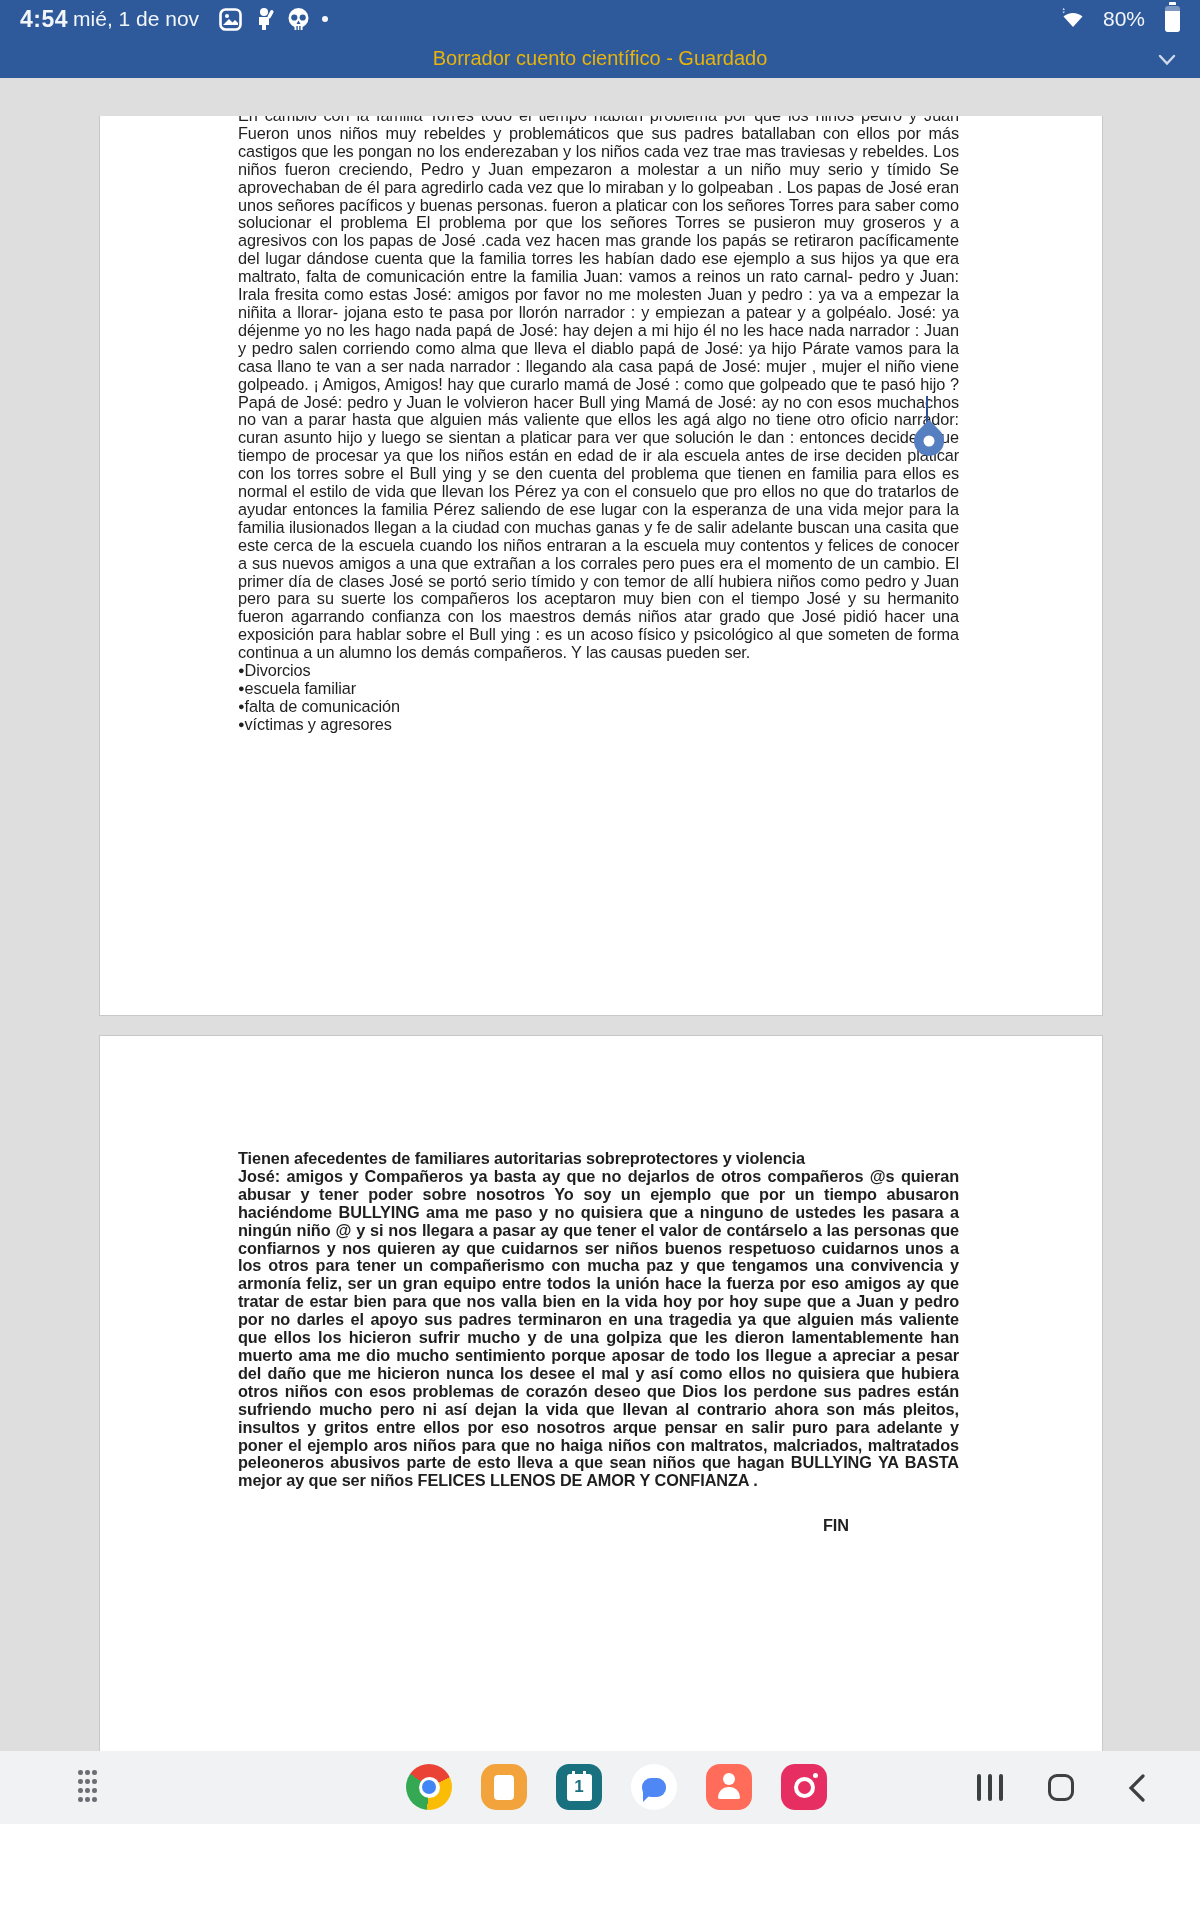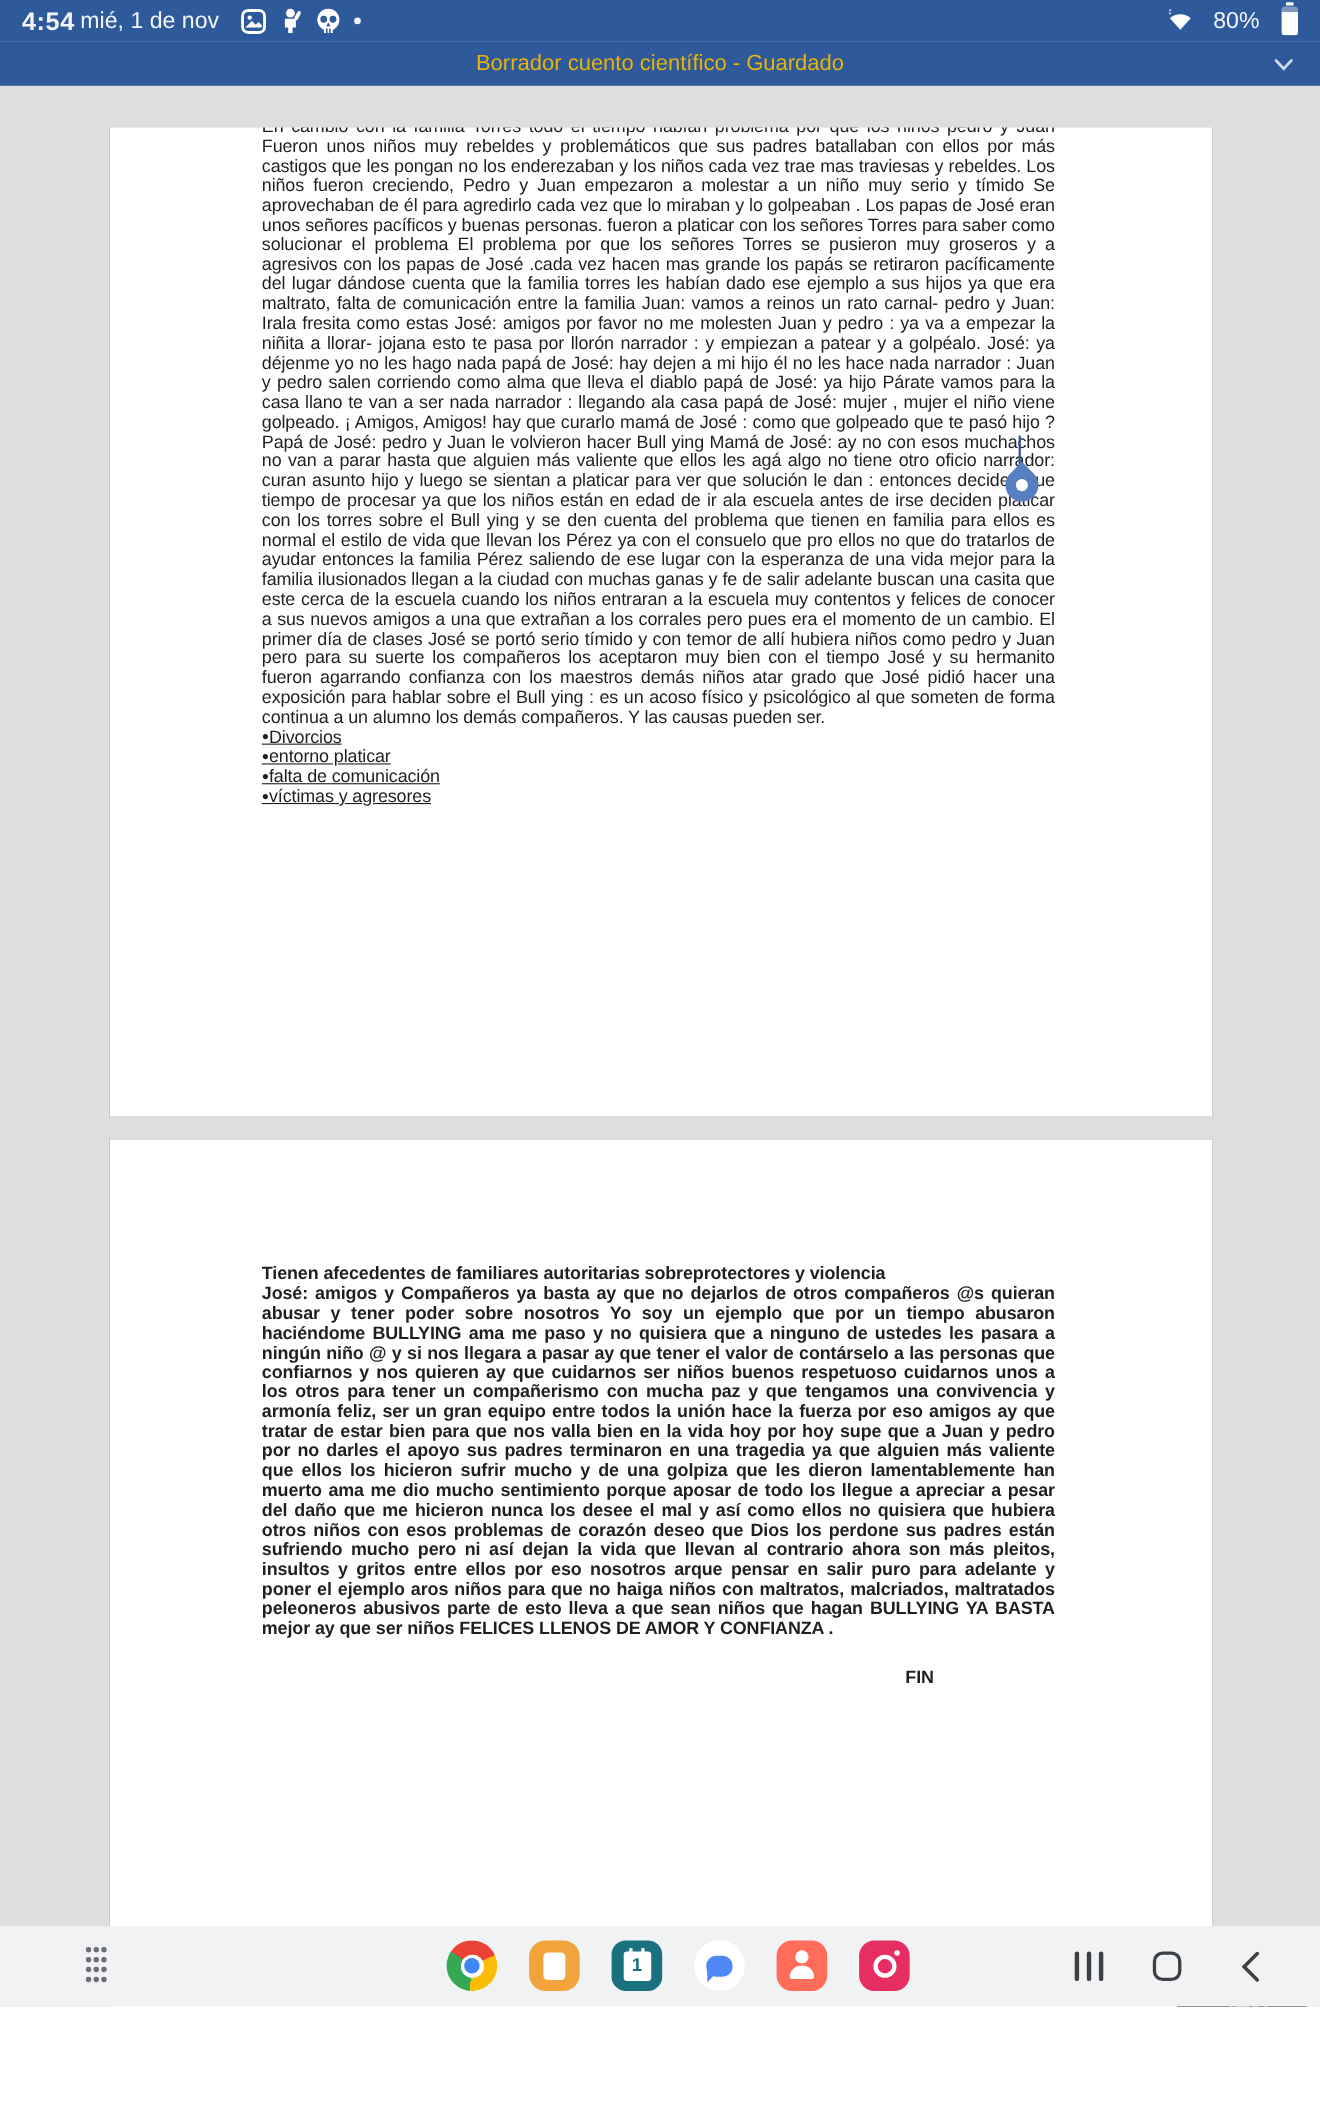--- a/index.html
+++ b/index.html
@@ -32,21 +32,21 @@
   .page { position:absolute; left:99px; width:1004px; background:#ffffff; }
   .page1 { top:78px; height:900px; border-left:1px solid #c6c8ca; border-right:1px solid #c6c8ca;
     border-bottom:1px solid #c6c8ca; overflow:hidden; }
   .page2 { top:997px; height:852px; border-left:1px solid #c6c8ca; border-right:1px solid #c6c8ca;
     border-top:1px solid #c6c8ca; overflow:hidden; }
   .doc-text { color:#1f1f1f; font-size:16.3px; line-height:17.9px; letter-spacing:-.1px; }
   .p1-inner { position:absolute; top:-9px; left:138px; width:721px; }
   .p2-inner { position:absolute; top:114px; left:138px; width:721px;font-weight:bold; }
   .para { text-align:justify; }
   .bullets { margin-top:0; }
-  .bullet-line { white-space:nowrap;text-decoration:underline; }
+  .bullet-line { white-space:nowrap; }
   .bullet-glyph { font-size:11px; vertical-align:2px; }
   .fin-line { margin-top:27px; margin-left:585px; }
 
   
   .caret { position:absolute; left:926px; top:358px; width:2px; height:27px; background:#2d4f9b; z-index:10; }
   .drop-handle { position:absolute; left:914px; top:388px; width:30px; height:30px; background:#567fc1;
     border-radius:0 50% 50% 50%; transform:rotate(45deg); z-index:10; }
   .drop-handle::after { content:''; position:absolute; top:50%; left:50%; width:11px; height:11px;
     background:#fff; border-radius:50%; transform:translate(-50%,-50%); }
 
@@ -145,21 +145,21 @@
     </span>
   </div>
 
   <div class="canvas">
 
     <div class="page page1">
       <div class="p1-inner doc-text">
         <p class="para">En cambio con la familia Torres todo el tiempo habían problema  por que los niños pedro y Juan  Fueron unos niños muy rebeldes y problemáticos que sus padres batallaban con ellos por más castigos que les pongan no los enderezaban y los niños cada vez trae mas traviesas y rebeldes. Los niños fueron creciendo, Pedro y Juan empezaron a molestar a un niño muy serio y tímido  Se aprovechaban de él para agredirlo cada vez que lo miraban y lo golpeaban . Los papas de José eran unos señores pacíficos y buenas personas. fueron a platicar con los señores Torres para saber como solucionar el problema  El problema por que los señores Torres se pusieron muy groseros y a agresivos con los papas de José .cada vez hacen mas grande los papás  se retiraron pacíficamente del lugar dándose cuenta que la familia torres les habían dado ese ejemplo a sus hijos ya que era maltrato, falta  de comunicación entre la familia Juan: vamos a reinos un rato carnal- pedro y Juan:  Irala fresita como estas José: amigos por favor no me molesten Juan y pedro : ya va a empezar la niñita a llorar- jojana esto te pasa por llorón narrador : y empiezan a patear y a golpéalo. José: ya déjenme yo no les hago nada papá de José: hay dejen a mi hijo él no les hace nada narrador : Juan y pedro salen corriendo como alma que lleva el diablo papá de José: ya hijo Párate vamos  para la casa llano te van a ser nada narrador : llegando ala casa papá de José: mujer , mujer el niño viene golpeado. ¡ Amigos, Amigos! hay que curarlo mamá de José : como que golpeado que te pasó hijo ? Papá de José: pedro y Juan le volvieron hacer Bull ying Mamá de José: ay no con esos muchachos no van a parar hasta que alguien más valiente que ellos les agá algo no tiene otro oficio  narrador: curan asunto hijo y luego se sientan a platicar para ver que solución le dan : entonces deciden que tiempo de procesar ya que los niños están en edad de ir ala escuela antes de irse deciden platicar con los torres sobre el Bull ying y se den cuenta del problema que tienen en familia para ellos es normal el estilo de vida que llevan los Pérez ya con el consuelo que pro ellos no que do tratarlos de ayudar entonces la familia Pérez saliendo de ese lugar con la esperanza de una vida mejor para la familia ilusionados llegan a la ciudad con muchas ganas y fe de salir adelante buscan una casita que este cerca de la escuela cuando los niños entraran a la escuela muy contentos y felices de conocer a sus nuevos amigos a una que extrañan a los corrales pero pues era el momento de un cambio.  El primer día de clases José se portó serio tímido y con temor de allí hubiera niños como pedro y Juan pero para su suerte los compañeros los aceptaron muy bien con el tiempo José y su hermanito fueron agarrando confianza con los maestros demás niños atar grado que José pidió hacer una exposición para hablar sobre el Bull ying : es un acoso físico y psicológico  al que someten de forma continua a un alumno los demás compañeros.  Y las causas pueden ser.</p>
         <div class="bullets">
           <div class="bullet-line"><span class="bullet-glyph">●</span><span>Divorcios</span></div>
-          <div class="bullet-line"><span class="bullet-glyph">●</span><span>entorno platicar</span></div>
+          <div class="bullet-line"><span class="bullet-glyph">●</span><span>escuela familiar</span></div>
           <div class="bullet-line"><span class="bullet-glyph">●</span><span>falta  de comunicación</span></div>
           <div class="bullet-line"><span class="bullet-glyph">●</span><span>víctimas y agresores</span></div>
         </div>
       </div>
     </div>
 
     <div class="page page2">
       <div class="p2-inner doc-text">
         <div>Tienen afecedentes de familiares autoritarias sobreprotectores y violencia</div>
         <p class="para">José: amigos y Compañeros ya basta ay que no dejarlos de otros compañeros @s  quieran abusar y tener poder sobre nosotros  Yo soy un ejemplo que por un tiempo abusaron  haciéndome  BULLYING ama me paso y no quisiera que a ninguno de ustedes les pasara a ningún niño @ y si nos llegara a pasar ay que tener el valor de contárselo a las personas que confiarnos y nos quieren ay que cuidarnos ser niños buenos respetuoso cuidarnos unos a los otros para tener un compañerismo con mucha paz y que tengamos una convivencia y armonía feliz, ser un gran equipo entre todos la unión hace la fuerza por eso amigos ay que tratar de estar bien para que nos valla bien en la vida hoy por hoy supe que a Juan y pedro por no darles  el apoyo  sus padres terminaron en una tragedia ya que alguien más valiente que ellos los hicieron sufrir mucho y de una golpiza que les dieron lamentablemente han muerto ama me dio mucho sentimiento porque aposar de todo los llegue a apreciar a pesar del daño que me hicieron nunca los desee el mal y así como ellos no quisiera que hubiera otros niños  con esos problemas de corazón deseo que Dios  los perdone sus padres están sufriendo mucho pero ni así dejan  la vida que llevan al contrario ahora son más pleitos, insultos y gritos entre ellos por eso nosotros arque pensar en salir puro para adelante y poner el ejemplo aros niños  para que no haiga niños con maltratos, malcriados, maltratados peleoneros abusivos parte de esto lleva a que sean niños que hagan BULLYING  YA BASTA mejor ay que ser niños FELICES LLENOS DE AMOR Y CONFIANZA .</p>

